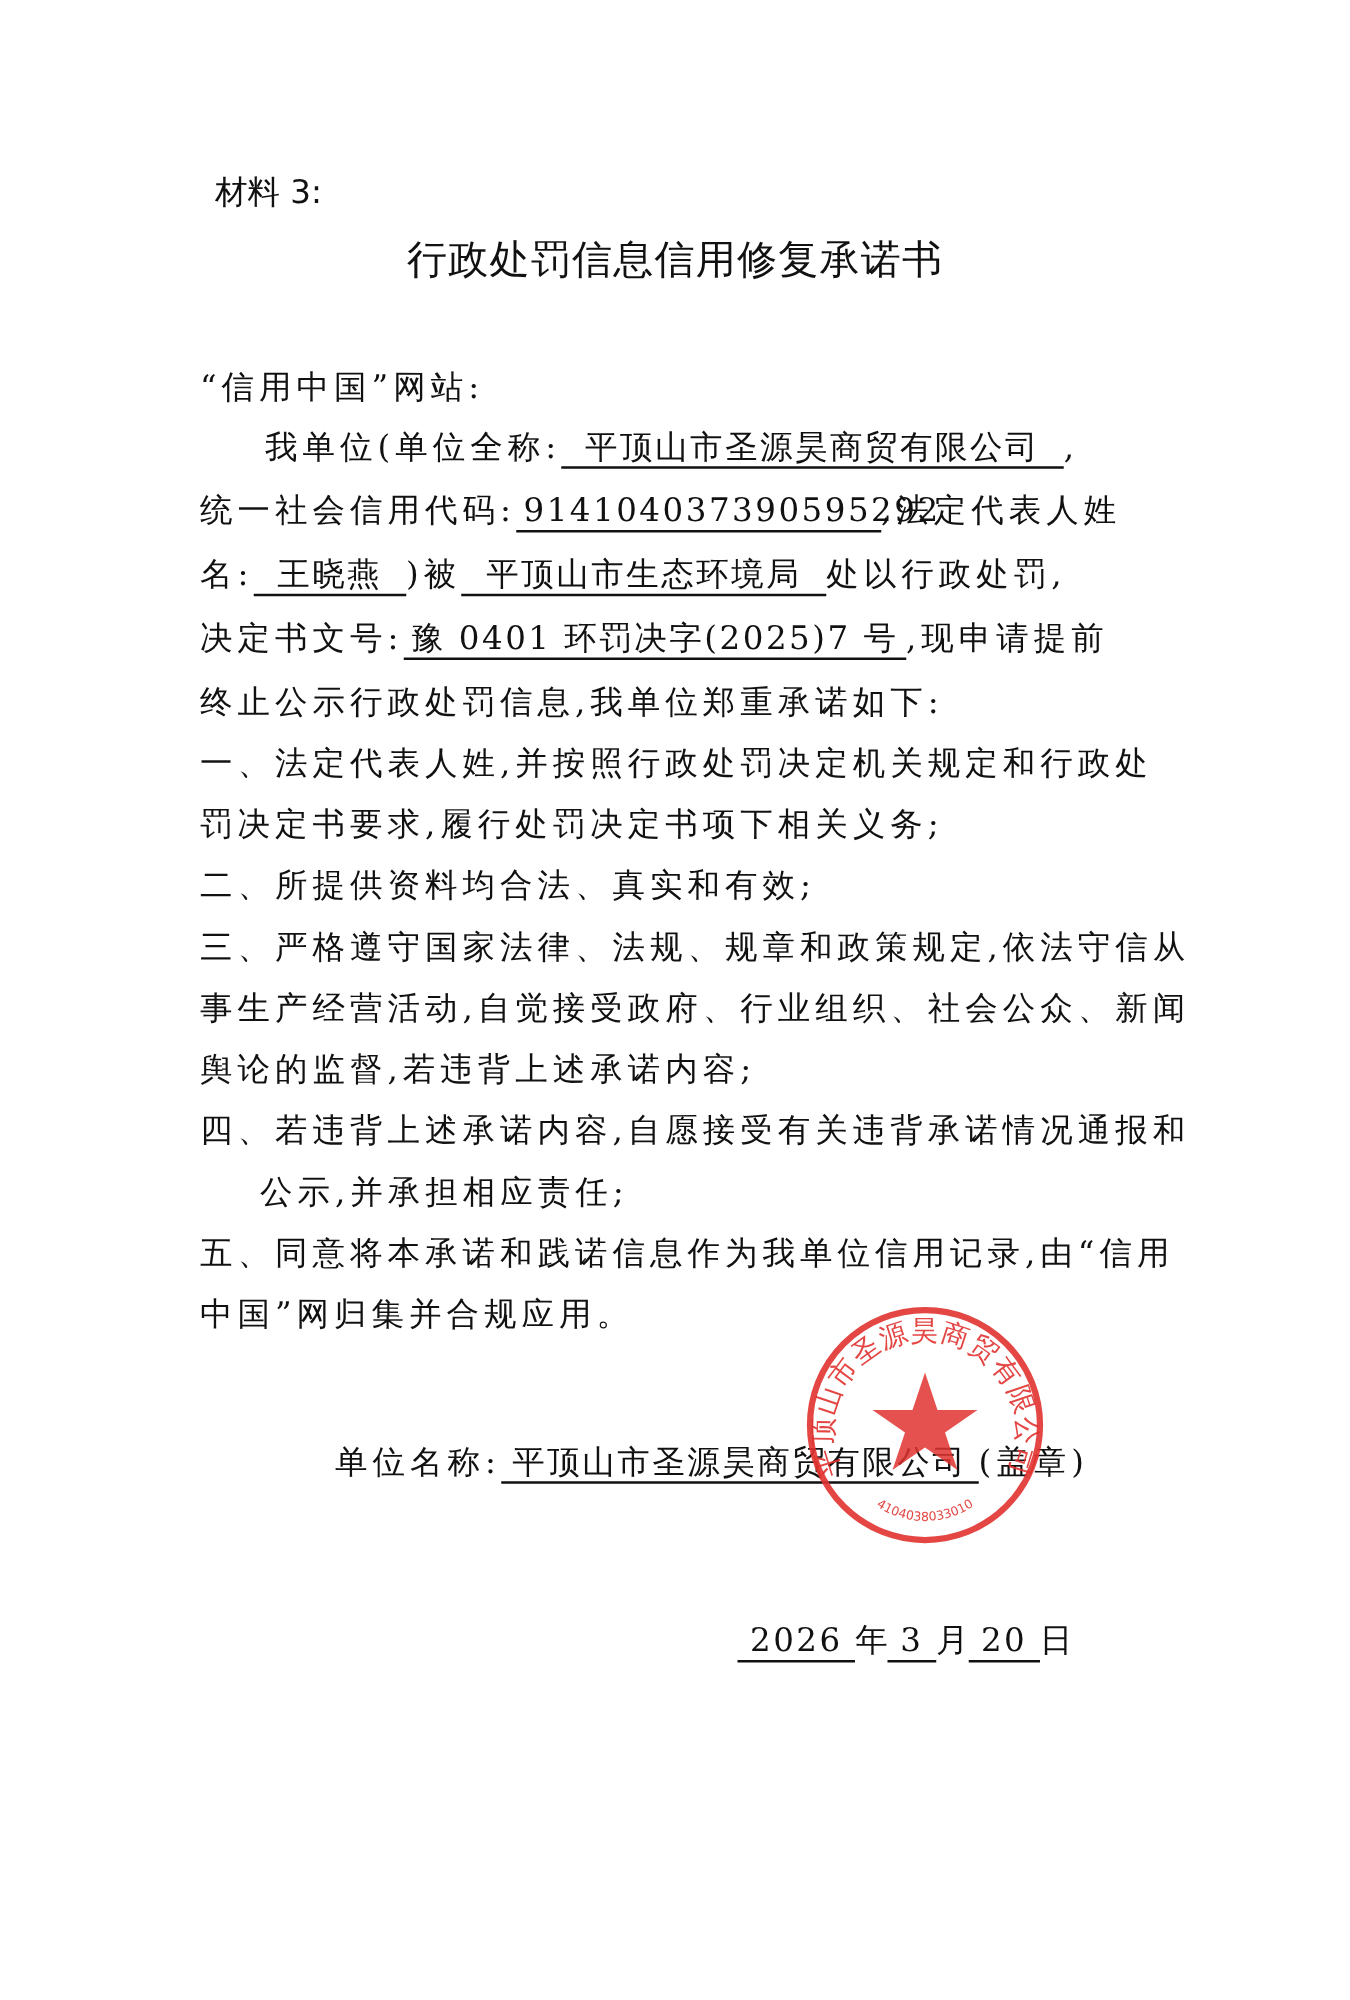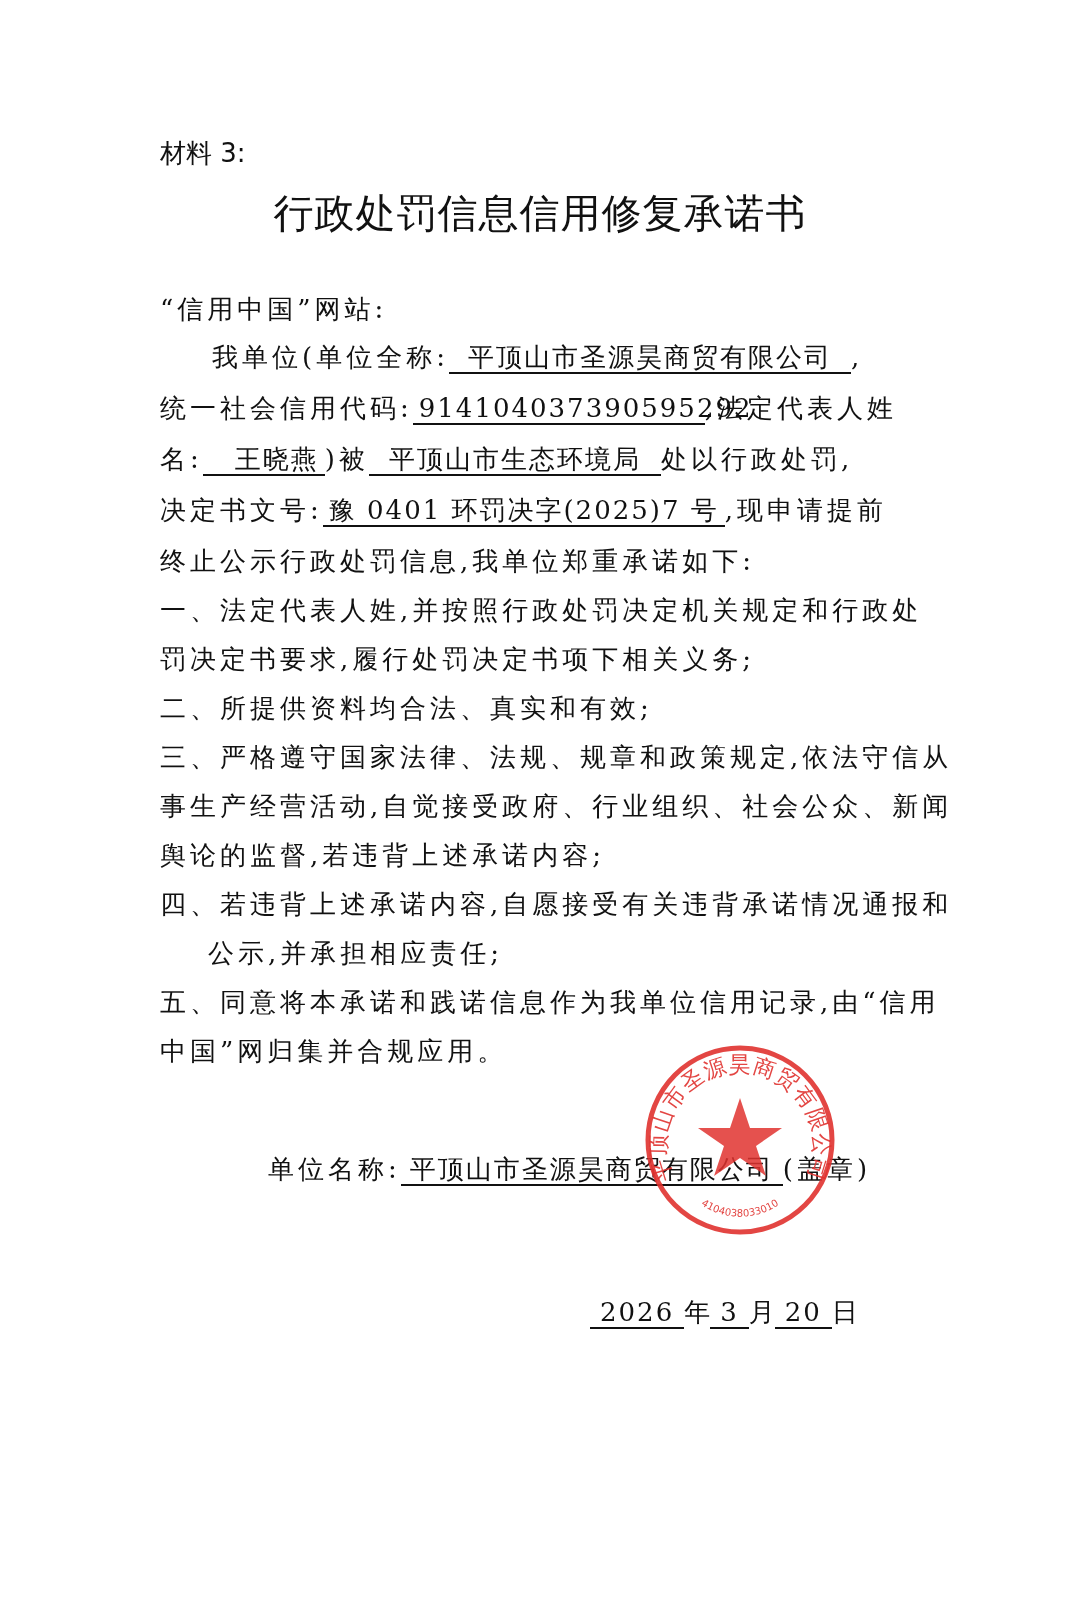--- a/index.html
+++ b/index.html
@@ -2,22 +2,22 @@
 <html><head>
   <meta charset="utf-8">
   <style>
     html, body { margin: 0; padding: 0; background: #ffffff; }
     body {
       width: 1080px; height: 1600px; position: relative; overflow: hidden;
       font-family: "DejaVu Serif", "Liberation Serif", serif;
       color: #111;
     }
     .abs { position: absolute; white-space: nowrap; }
-    .material-label { left: 160px; top: 136px; font-size: 26px; font-family: "DejaVu Sans", "Liberation Sans", sans-serif; }
-    .doc-title { left: 0; width: 1080px; text-align: center; top: 186px; font-size: 40px; letter-spacing: 1px; font-family: "DejaVu Sans", "Liberation Sans", sans-serif; }
+    .material-label { left: 172px; top: 136px; font-size: 26px; font-family: "DejaVu Sans", "Liberation Sans", sans-serif; }
+    .doc-title { left: 0; width: 1080px; text-align: center; top: 186px; font-size: 32px; letter-spacing: 1px; font-family: "DejaVu Sans", "Liberation Sans", sans-serif; }
     .line { position: absolute; left: 160px; font-size: 26px; letter-spacing: 4px; white-space: nowrap; }
     .u { display: inline-block; border-bottom: 2px solid #111; text-align: center; line-height: 1.1; padding: 0 6px; letter-spacing: 2px; }
     .seal {
       position: absolute; left: 640px; top: 1040px; width: 200px; height: 200px;
     }
     .date-line { left: 590px; top: 1295px; font-size: 26px; }
     .date-line .u { padding: 0 10px; text-align: center; }
   </style>
 </head>
 <body>
@@ -29,21 +29,21 @@
 
 <div class="line" style="top:340px; left:212px;">
   <span>我单位(单位全称:</span><span class="u" style="width:390px;">平顶山市圣源昊商贸有限公司</span><span>,</span>
 </div>
 
 <div class="line" style="top:391px;">
   <span>统一社会信用代码:</span><span class="u" style="width:280px;">914104037390595292</span><span>,法定代表人姓</span>
 </div>
 
 <div class="line" style="top:442px;">
-  <span>名:</span><span class="u" style="width:110px;text-align:right;">王晓燕</span><span>)被</span><span class="u" style="width:280px;">平顶山市生态环境局</span><span>处以行政处罚,</span>
+  <span>名:</span><span class="u" style="width:110px;">王晓燕</span><span>)被</span><span class="u" style="width:280px;">平顶山市生态环境局</span><span>处以行政处罚,</span>
 </div>
 
 <div class="line" style="top:493px;">
   <span>决定书文号:</span><span class="u" style="width:390px;">豫 0401 环罚决字(2025)7 号</span><span>,现申请提前</span>
 </div>
 
 <div class="line" style="top:544px;">终止公示行政处罚信息,我单位郑重承诺如下:</div>
 
 <div class="line" style="top:593px;">一、法定代表人姓,并按照行政处罚决定机关规定和行政处</div>
 <div class="line" style="top:642px;">罚决定书要求,履行处罚决定书项下相关义务;</div>

